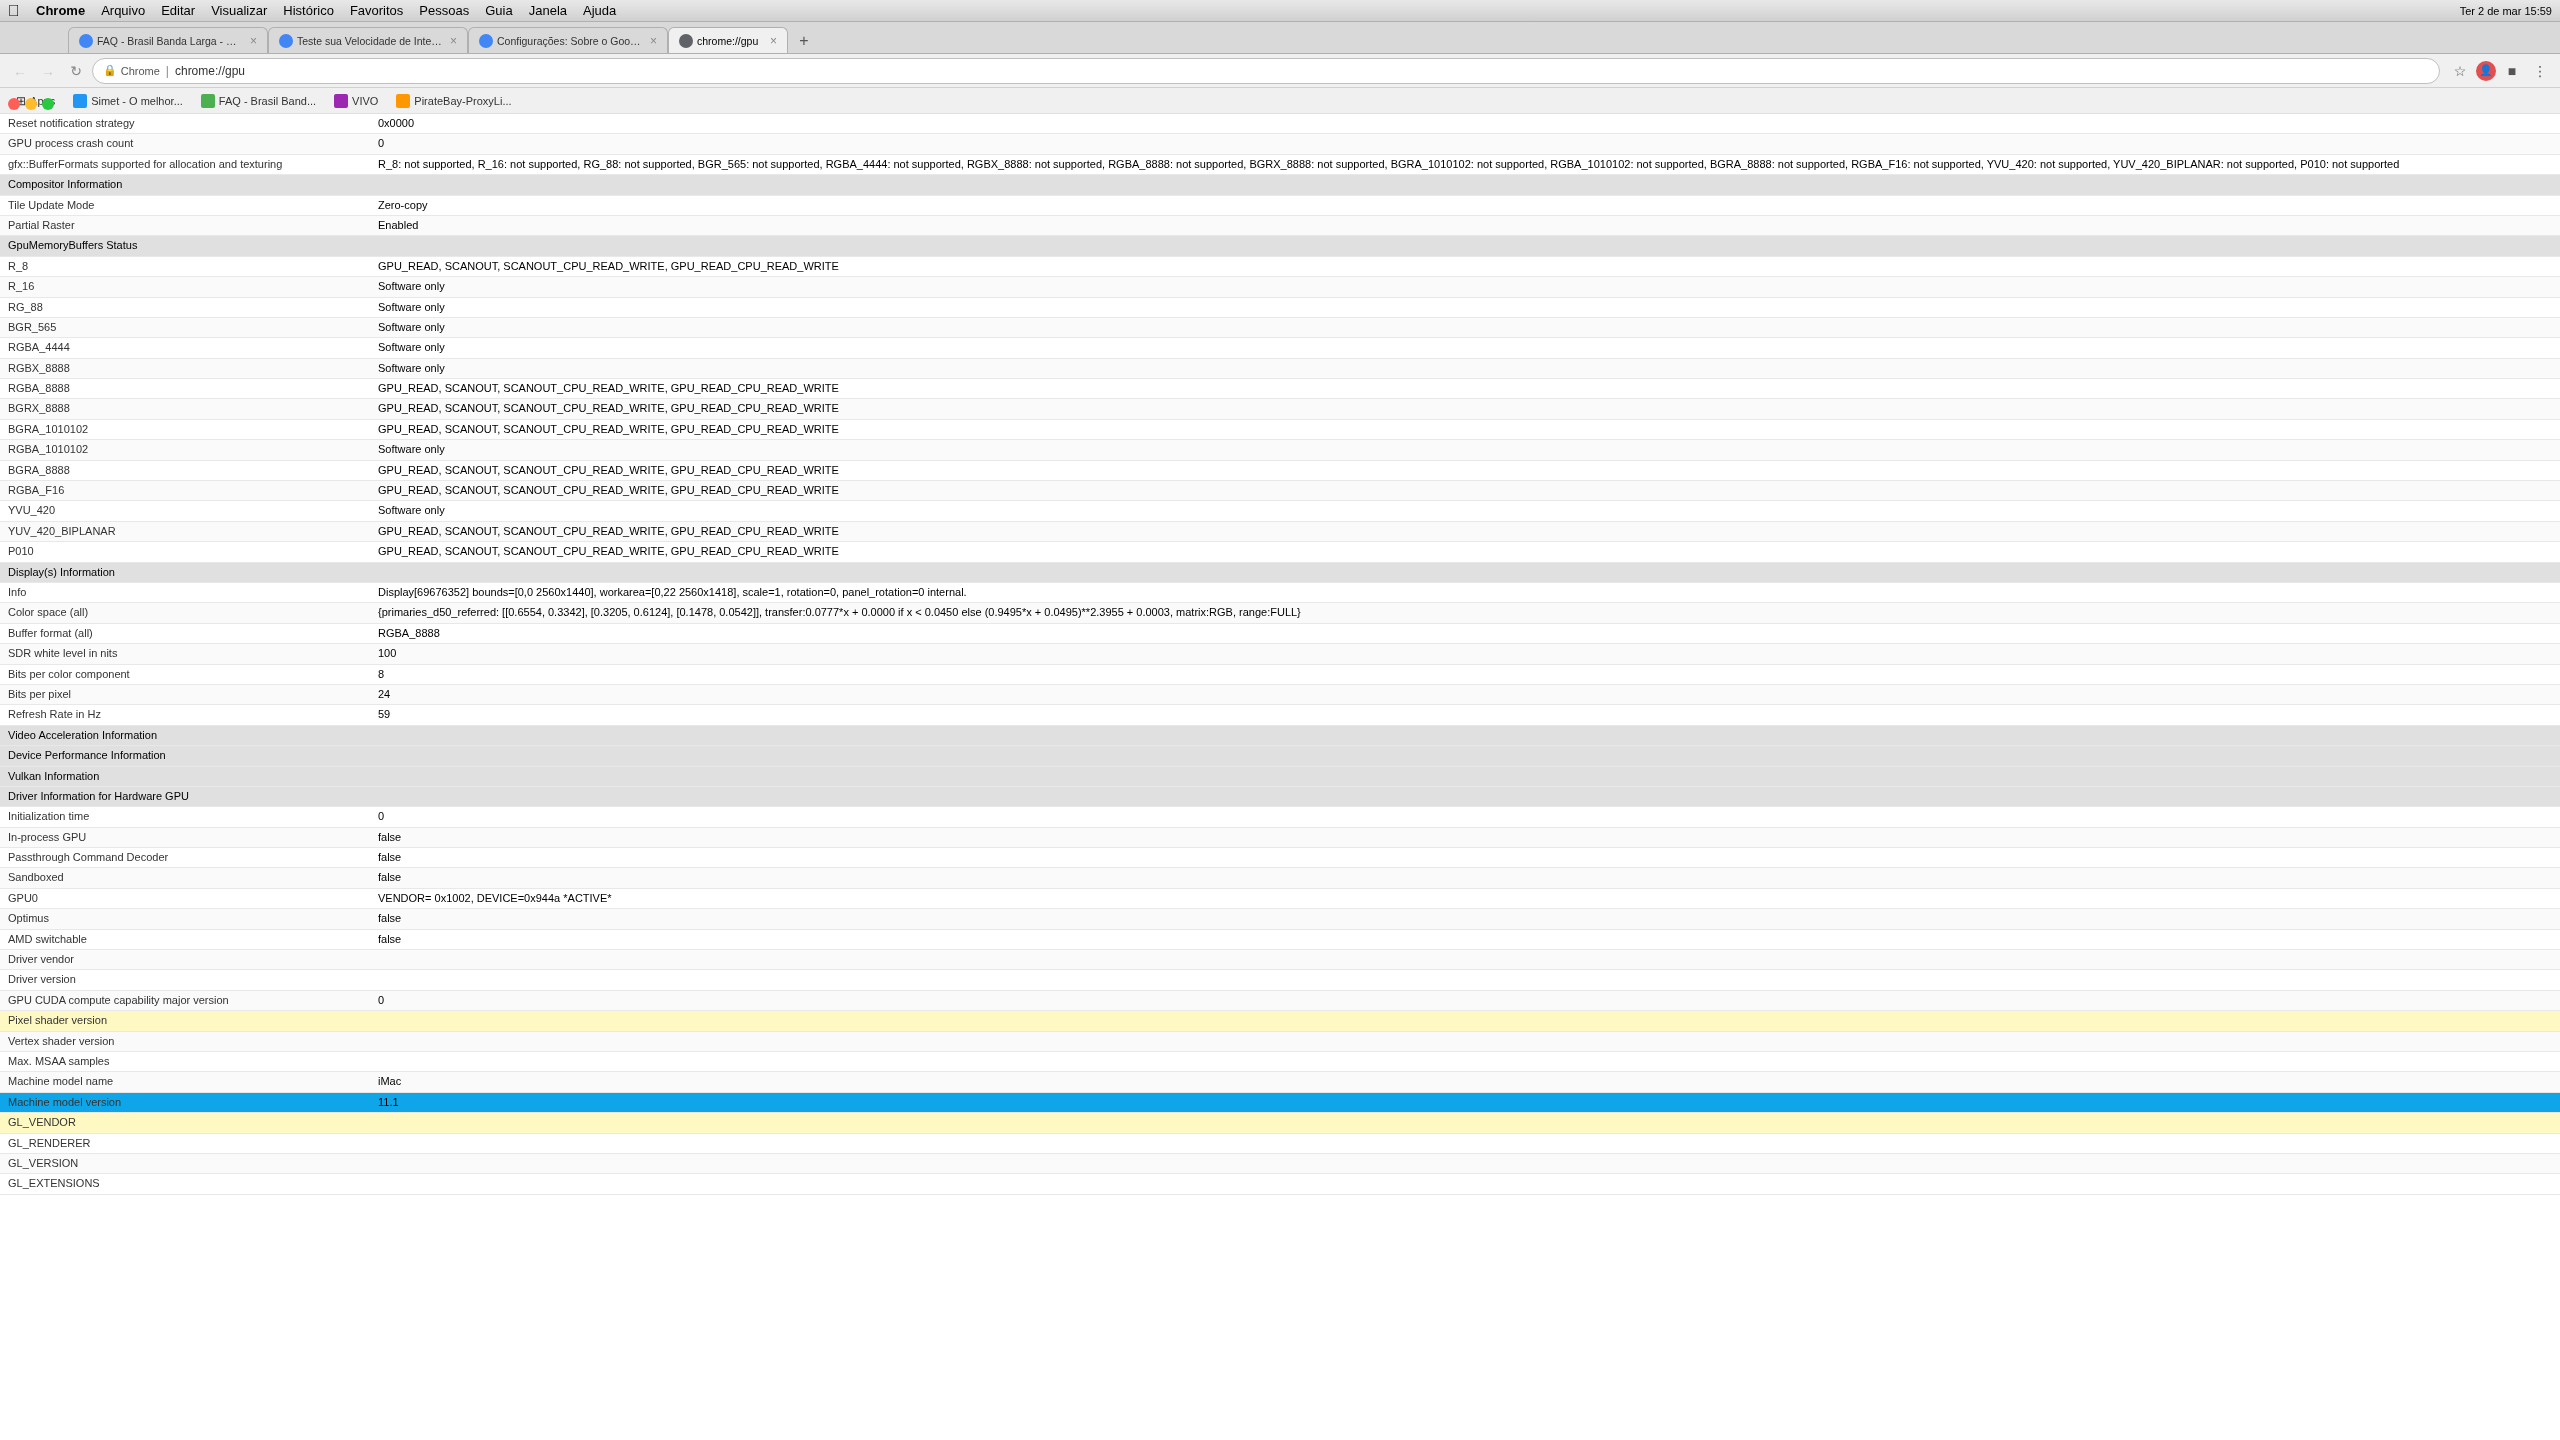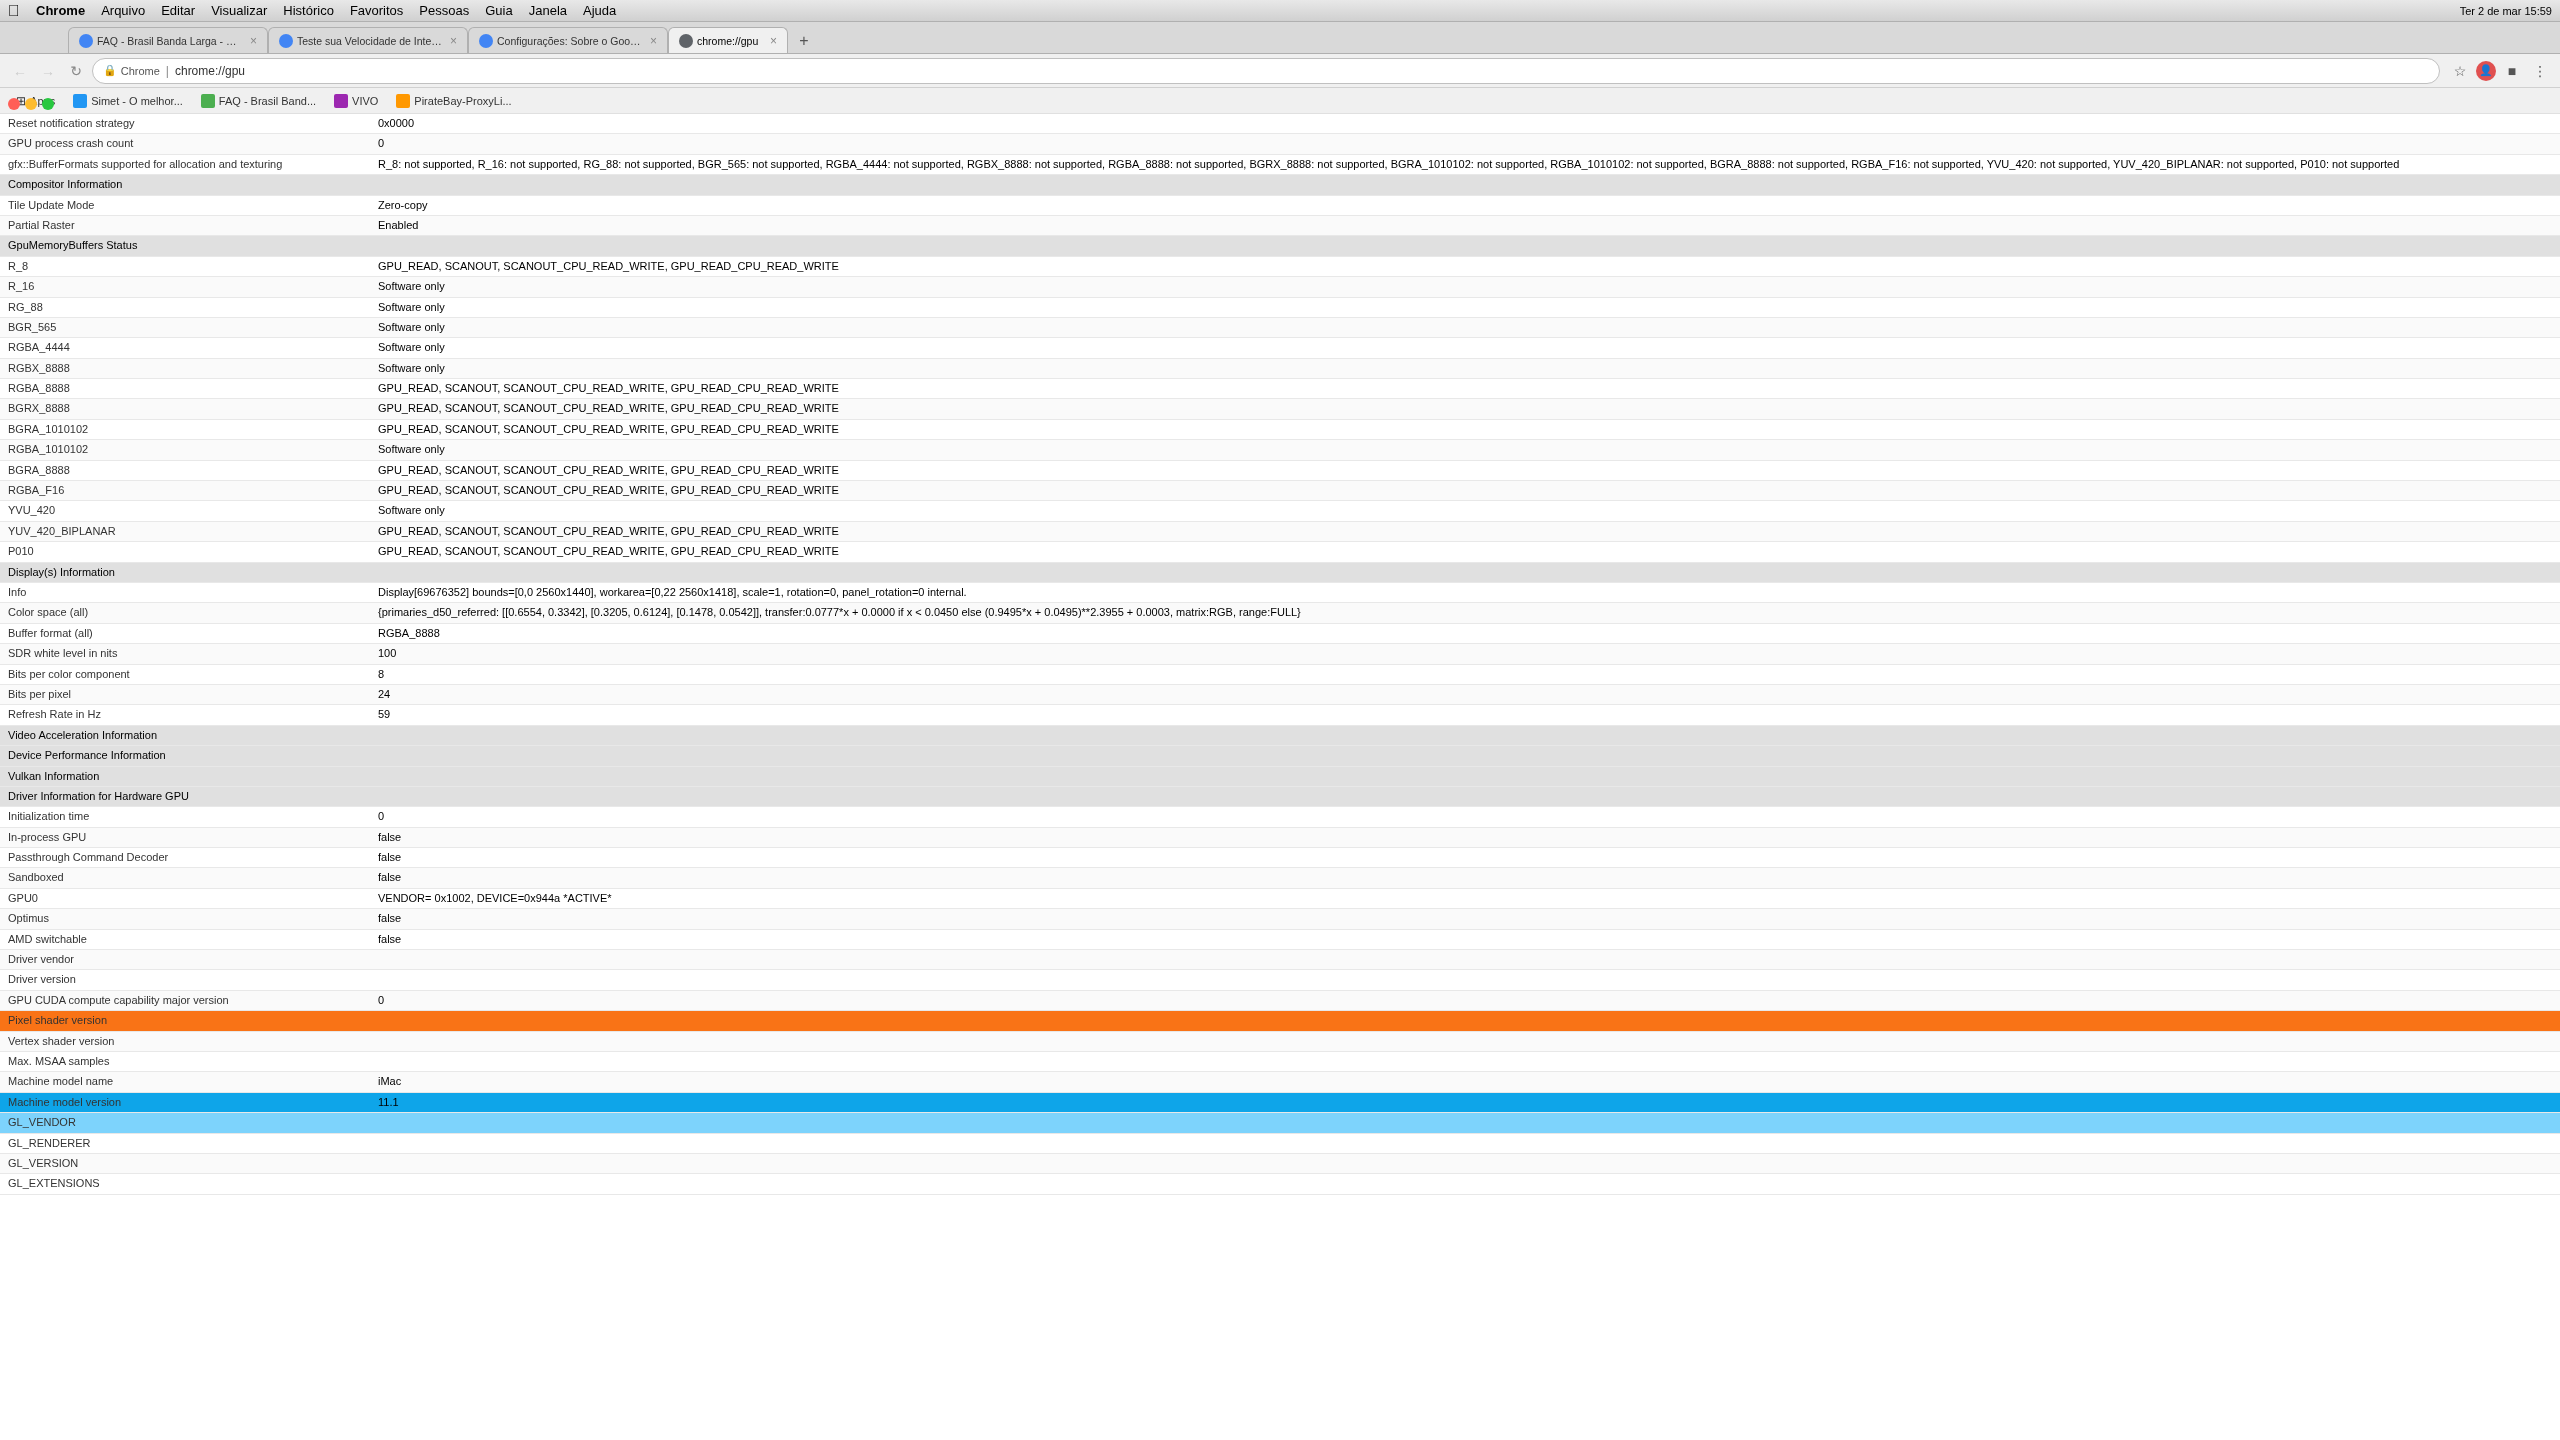--- a/index.html
+++ b/index.html
@@ -419,41 +419,41 @@
           <td class="val-col"></td>
         </tr>
         <tr style="background: rgb(255, 255, 255);">
           <td class="key-col">Driver version</td>
           <td class="val-col"></td>
         </tr>
         <tr style="background: rgb(250, 250, 250);">
           <td class="key-col">GPU CUDA compute capability major version</td>
           <td class="val-col">0</td>
         </tr>
-        <tr style="background: #f97316; padding-left: 37px;">
+        <tr style="background: #fef9c3; padding-left: 37px;">
           <td class="key-col">Pixel shader version</td>
           <td class="val-col"></td>
         </tr>
         <tr style="background: rgb(250, 250, 250);">
           <td class="key-col">Vertex shader version</td>
           <td class="val-col"></td>
         </tr>
         <tr style="background: rgb(255, 255, 255);">
           <td class="key-col">Max. MSAA samples</td>
           <td class="val-col"></td>
         </tr>
         <tr style="background: rgb(250, 250, 250);">
           <td class="key-col">Machine model name</td>
           <td class="val-col">iMac</td>
         </tr>
         <tr style="background: #0ea5e9;">
           <td class="key-col">Machine model version</td>
           <td class="val-col">11.1</td>
         </tr>
-        <tr style="background: #7dd3fc; padding-left: 25px;">
+        <tr style="background: #fef9c3; padding-left: 25px;">
           <td class="key-col">GL_VENDOR</td>
           <td class="val-col"></td>
         </tr>
         <tr style="background: rgb(255, 255, 255);">
           <td class="key-col">GL_RENDERER</td>
           <td class="val-col"></td>
         </tr>
         <tr style="background: rgb(250, 250, 250);">
           <td class="key-col">GL_VERSION</td>
           <td class="val-col"></td>

